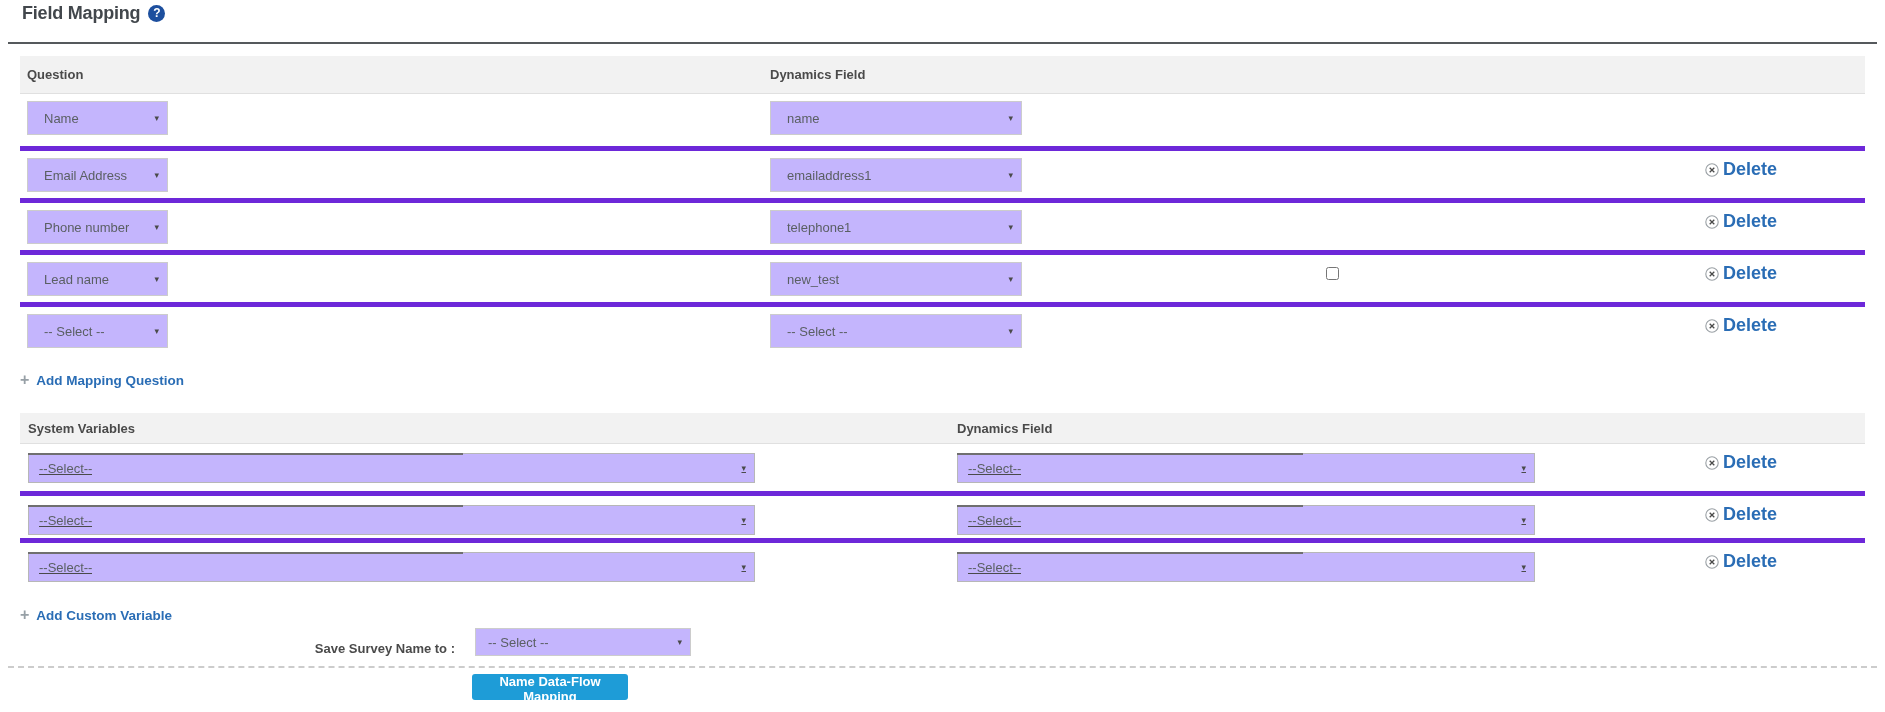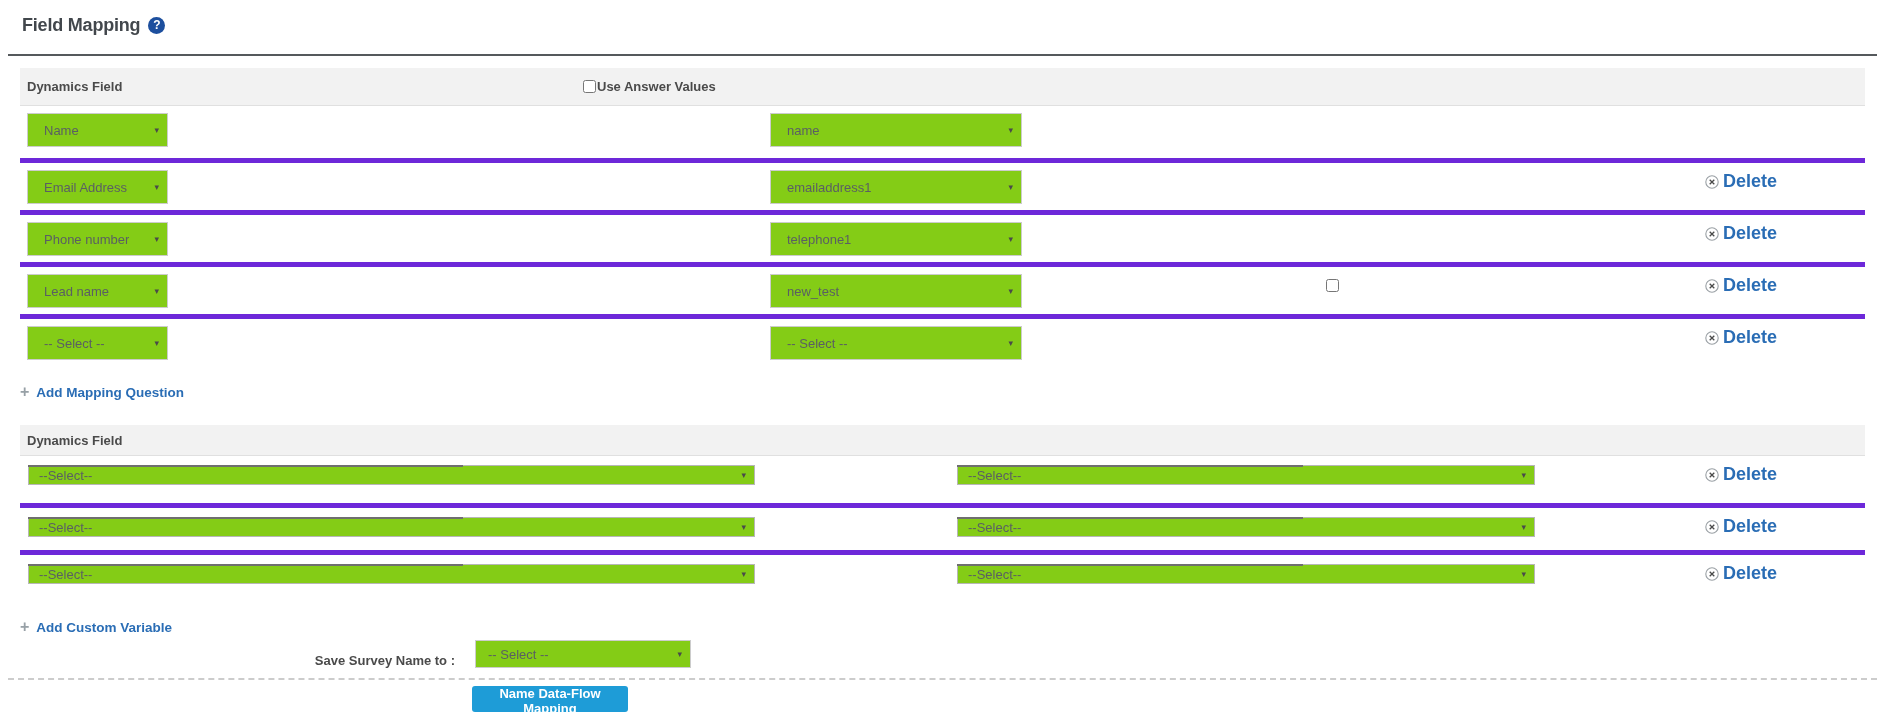--- a/index.html
+++ b/index.html
@@ -2,21 +2,21 @@
 <html><head>
 <meta charset="utf-8">
 <style>
   * { box-sizing: border-box; margin: 0; padding: 0; }
   html,body { background:#fff; }
   body {
     font-family: "Liberation Sans", "DejaVu Sans", sans-serif;
     color:#4a4a4a;
     width:1885px; height:712px; overflow:hidden;
   }
-  .page { padding-top:12px; }
+  .page { }
 
   
   .title-row { display:flex; align-items:center; gap:8px; margin-left:22px; height:26px; }
   .page-title { font-size:18px; font-weight:bold; color:#42474c; letter-spacing:-0.2px; }
   .help-icon {
     width:17px; height:17px; border-radius:50%;
     background:#1d4f9e; color:#fff; font-size:12px; font-weight:bold;
     display:inline-flex; align-items:center; justify-content:center; cursor:pointer;
   }
   .top-rule { border:none; border-top:2px solid #55595c; margin:16px 8px 0 8px; }
@@ -31,29 +31,29 @@
   
   .t1 .thead { height:38px; }
   .t1-c1 { width:743px; padding-left:7px; }
   .t1-c2 { width:556px; padding-left:7px; }
   .t1-c3 { width:377px; padding-left:7px; }
   .t1-c4 { flex:1; padding-left:9px; }
   .t1 .trow { height:52px; padding-top:7px; }
 
   
   .sel {
-    background:#84cc16; border:1px solid #ccc;
+    background:#c4b5fd; border:1px solid #ccc;
     display:flex; align-items:center; justify-content:space-between;
     cursor:pointer; position:relative;
   }
   .sel .sel-text { font-size:13px; color:#5a5f63; white-space:nowrap; overflow:hidden; }
   .sel .caret { font-size:9px; color:#4a4a4a; padding-right:8px; }
   .sel-q  { width:141px; height:34px; padding-left:16px; }
   .sel-d  { width:252px; height:34px; padding-left:16px; }
-  .sel-wide { height:20px; padding-left:10px; border-color:#b7b7b7; margin-top:1px; }
+  .sel-wide { height:30px; padding-left:10px; border-color:#b7b7b7; margin-top:1px;text-decoration:underline; }
   .sel-wide::before { 
     content:""; position:absolute; top:-1px; left:-1px; width:60%; height:2px; background:#6f6f6f;
   }
   .sel-sys { width:727px; }
   .sel-dyn { width:578px; }
   .sel-save { width:216px; height:28px; padding-left:12px; }
 
   input[type="checkbox"] { width:13px; height:13px; cursor:pointer; }
   .hdr-check { display:flex; align-items:center; }
   .hdr-check input { margin-right:1px; }
@@ -102,27 +102,22 @@
   
   <div class="title-row">
     <span class="page-title">Field Mapping</span>
     <span class="help-icon">?</span>
   </div>
   <hr class="top-rule">
 
   
   <div class="tbl t1">
     <div class="thead">
+      <div class="hcell t1-c1">Question</div>
       <div class="hcell t1-c2">Dynamics Field</div>
-      <div class="hcell t1-c3">
-        <span class="hdr-check">
-          <input type="checkbox" style="">
-          <span>Use Answer Values</span>
-        </span>
-      </div>
       <div class="hcell t1-c4"></div>
     </div>
 
     <div class="trow">
       <div class="t1-c1">
         <div class="sel sel-q">
           <span class="sel-text">Name</span>
           <span class="caret">▾</span>
         </div>
       </div>
@@ -240,20 +235,21 @@
   </div>
 
   <a class="add-link add-1">
     <span class="plus">+</span>
     <span class="add-text">Add Mapping Question</span>
   </a>
 
   
   <div class="tbl t2">
     <div class="thead">
+      <div class="hcell t2-c1">System Variables</div>
       <div class="hcell t2-c2">Dynamics Field</div>
       <div class="hcell t2-c3"></div>
     </div>
 
     <div class="trow">
       <div class="t2-c1">
         <div class="sel sel-wide sel-sys">
           <span class="sel-text">--Select--</span>
           <span class="caret">▾</span>
         </div>

